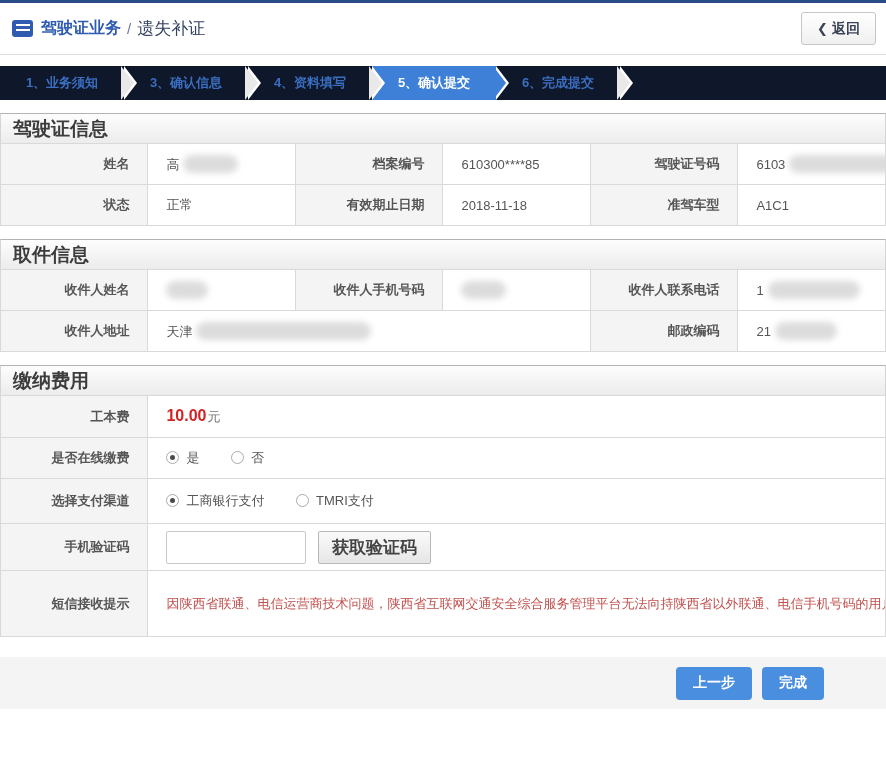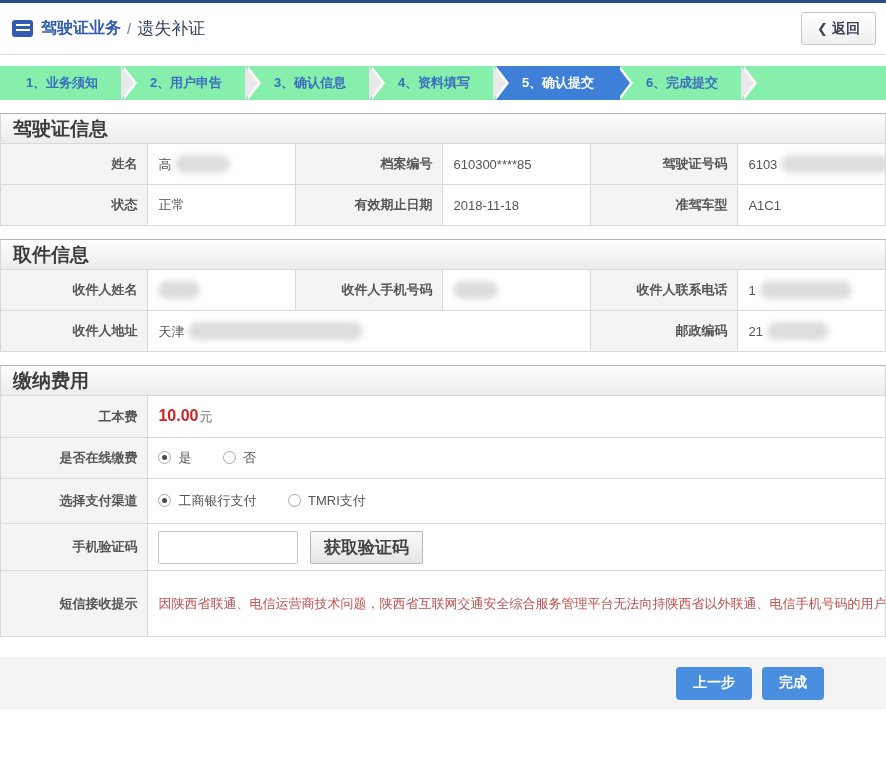--- a/index.html
+++ b/index.html
@@ -37,21 +37,21 @@
   .back-btn{
     margin-left:auto;height:33px;padding:0 15px;
     border:1px solid #c6c6c6;border-radius:3px;cursor:pointer;
     background:linear-gradient(#ffffff,#f0f0f0);
     font-family:inherit;font-size:14px;font-weight:bold;color:#3a4356;
     display:flex;align-items:center;gap:4px;
   }
   .back-btn .chev{font-size:13px;font-weight:bold;}
   
   .steps{
-    margin-top:11px;height:34px;background:#86efac;
+    margin-top:11px;height:34px;background:#0f172a;
     display:flex;position:relative;overflow:hidden;
   }
   .step{
     position:relative;width:124px;height:34px;line-height:34px;text-align:center;
     font-weight:bold;font-size:13px;color:var(--step-text-blue);flex:none;
   }
   .step::before{
     content:"";position:absolute;top:0;right:-13px;width:0;height:0;z-index:1;
     border-top:17px solid transparent;border-bottom:17px solid transparent;
     border-left:13px solid #ffffff;
@@ -69,21 +69,21 @@
   .section{margin-top:13px;}
   .section:first-of-type{margin-top:22px;}
   .section-header{
     height:30px;line-height:29px;padding-left:12px;
     font-weight:bold;color:#3c3c3c;font-size:19px;
     background:linear-gradient(#fdfdfd,#ececec);
     border:1px solid #d5d5d5;border-top:1px solid #b3b3b3;border-bottom:none;
   }
   table.info{width:100%;border-collapse:collapse;table-layout:fixed;}
   table.info td{
-    border:1px solid #d9d9d9;height:41px;padding:0 10px;font-size:13px;
+    border:1px solid #d9d9d9;height:41px;padding:0 18px;font-size:13px;
     overflow:hidden;white-space:nowrap;
   }
   td.lbl{background:#f4f4f4;text-align:right;font-weight:bold;color:#555;}
   td.val{background:#fff;text-align:left;color:#555;}
   .blur{
     display:inline-block;height:18px;background:#dcdcdc;border-radius:9px;
     filter:blur(3px);vertical-align:-4px;margin-left:4px;
   }
   
   .fee-amount{font-size:16px;font-weight:bold;color:var(--fee-red);}
@@ -132,21 +132,20 @@
   <span class="header-sep">/</span>
   <span class="header-sub">遗失补证</span>
   <button class="back-btn">
     <span class="chev">❮</span>
     <span>返回</span>
   </button>
 </div>
 
 <div class="steps">
   <div class="step">1、业务须知</div>
-  <div class="step">2、用户申告</div>
   <div class="step">3、确认信息</div>
   <div class="step">4、资料填写</div>
   <div class="step active">5、确认提交</div>
   <div class="step">6、完成提交</div>
 </div>
 
 <div class="section">
   <div class="section-header">驾驶证信息</div>
   <table class="info">
     <colgroup>

